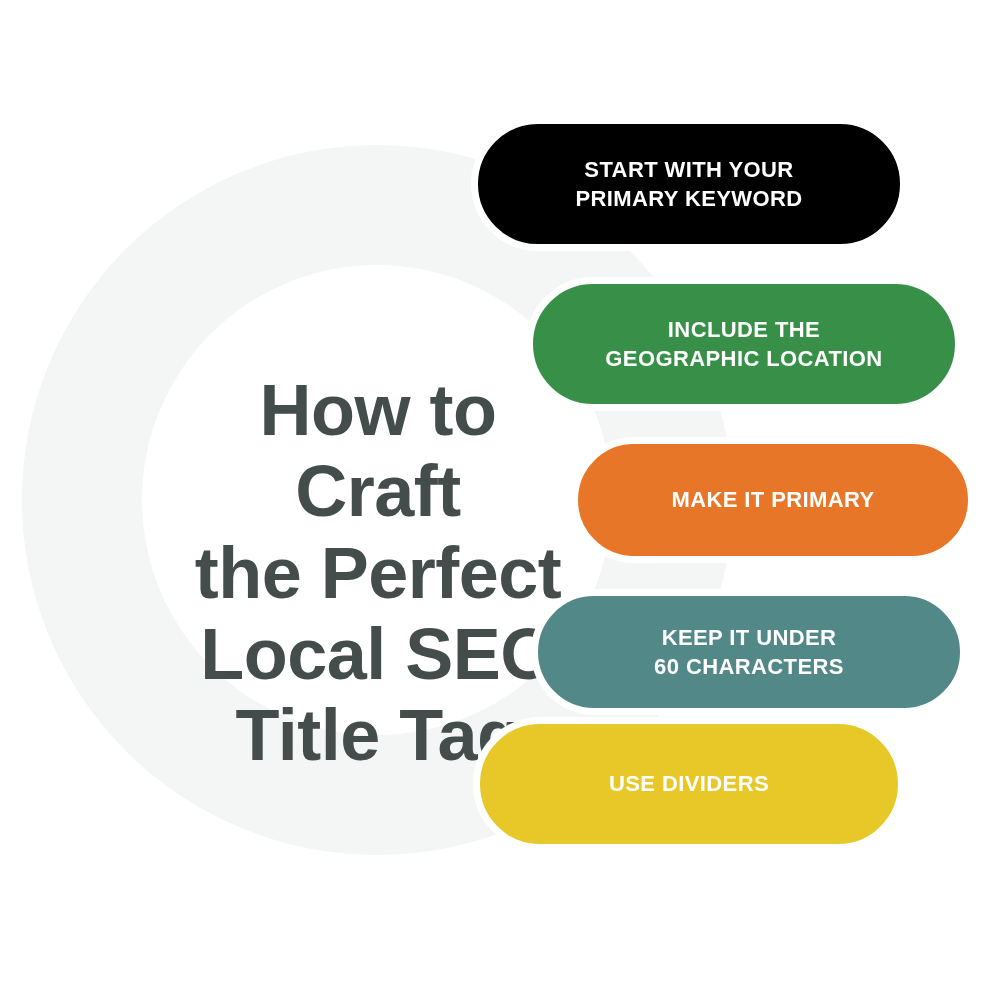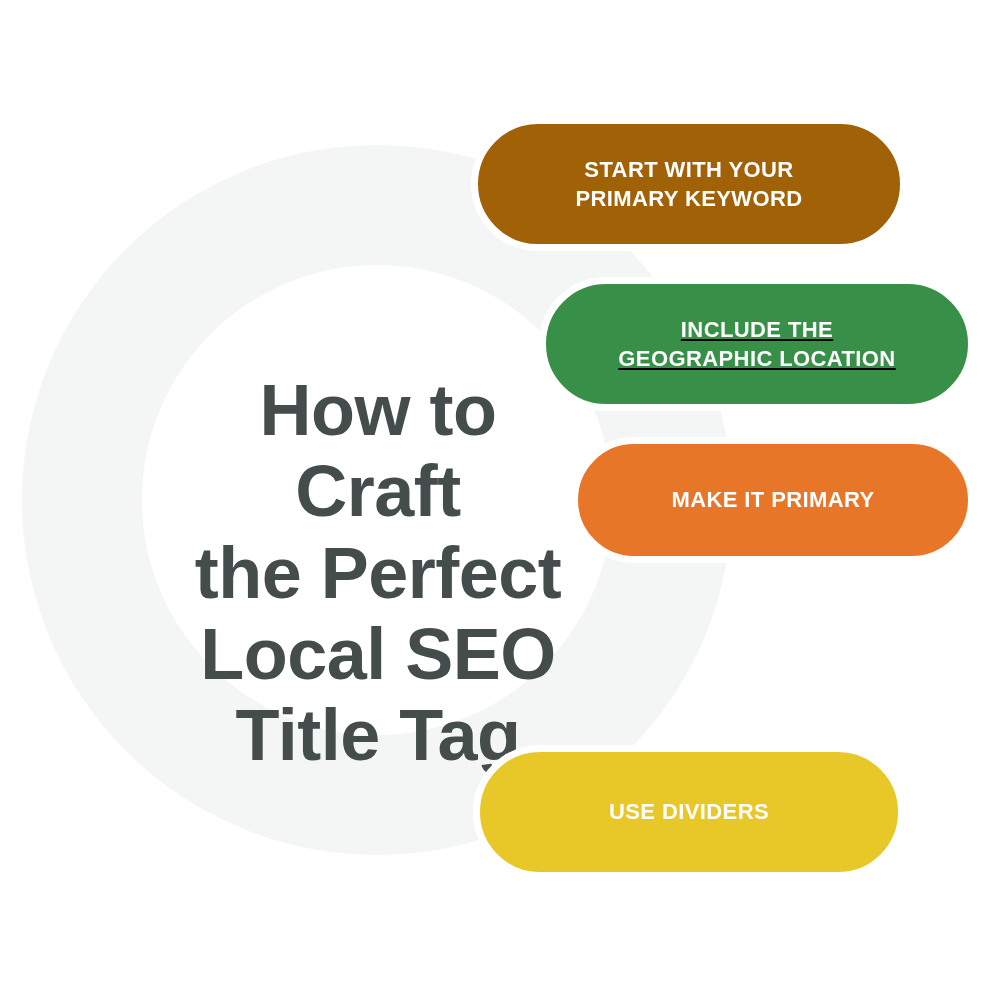--- a/index.html
+++ b/index.html
@@ -69,54 +69,58 @@
     color: #ffffff;
     font-family: "Liberation Sans", sans-serif;
     font-weight: 700;
     font-size: 22px;
     line-height: 1.32;
     letter-spacing: 0.4px;
     white-space: pre-line;
   }
 
   #pill-0 { left: 471px; top: 117px; width: 436px; height: 134px; }
-  #pill-1 { left: 539px; top: 277px; width: 436px; height: 134px; text-decoration: underline; }
+  #pill-1 { left: 526px; top: 277px; width: 436px; height: 134px; }
   #pill-2 { left: 571px; top: 437px; width: 404px; height: 126px; }
   #pill-3 { left: 531px; top: 589px; width: 436px; height: 126px; }
-  #pill-4 { left: 473px; top: 745px; width: 432px; height: 134px; }
+  #pill-4 { left: 473px; top: 717px; width: 432px; height: 134px; }
 </style>
 </head>
 <body>
 
 <div id="canvas" style="background-color: rgb(255, 255, 255);">
 
   <svg id="ring-layer" viewBox="0 0 1000 1000" aria-hidden="true">
     <path id="ring-path" fill-rule="evenodd" fill="#F4F6F5" d="M 377 145 A 355 355 0 1 1 377 855 A 355 355 0 1 1 377 145 Z
              M 377 265 A 235 235 0 1 0 377 735 A 235 235 0 1 0 377 265 Z"></path>
   </svg>
 
   <div id="title-block">
     <span class="title-text" style="color: rgb(68, 76, 76);">How to Craft
 the Perfect
 Local SEO
 Title Tag</span>
   </div>
 
-  <div class="pill" id="pill-0" style="background-color: #a16207;">
+  <div class="pill" id="pill-0" style="background-color: #000000;">
     <span class="pill-label" style="color: rgb(255, 255, 255);">START WITH YOUR
 PRIMARY KEYWORD</span>
   </div>
 
   <div class="pill" id="pill-1" style="background-color: rgb(56, 144, 72);">
     <span class="pill-label" style="color: rgb(255, 255, 255);">INCLUDE THE
 GEOGRAPHIC LOCATION</span>
   </div>
 
   <div class="pill" id="pill-2" style="background-color: rgb(232, 118, 40);">
     <span class="pill-label" style="color: rgb(255, 255, 255);">MAKE IT PRIMARY</span>
   </div>
 
+  <div class="pill" id="pill-3" style="background-color: rgb(82, 136, 136);">
+    <span class="pill-label" style="color: rgb(255, 255, 255);">KEEP IT UNDER
+60 CHARACTERS</span>
+  </div>
 
   <div class="pill" id="pill-4" style="background-color: rgb(232, 200, 40);">
     <span class="pill-label" style="color: rgb(255, 255, 255);">USE DIVIDERS</span>
   </div>
 
 </div>
 
 </body></html>

